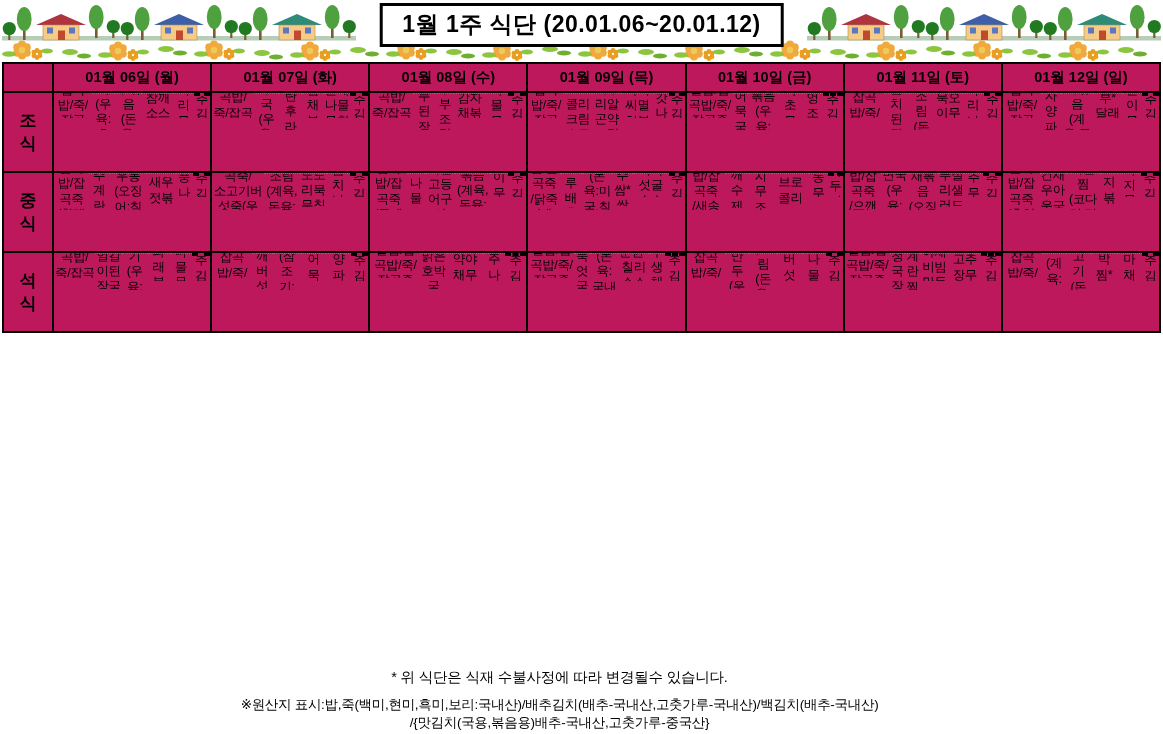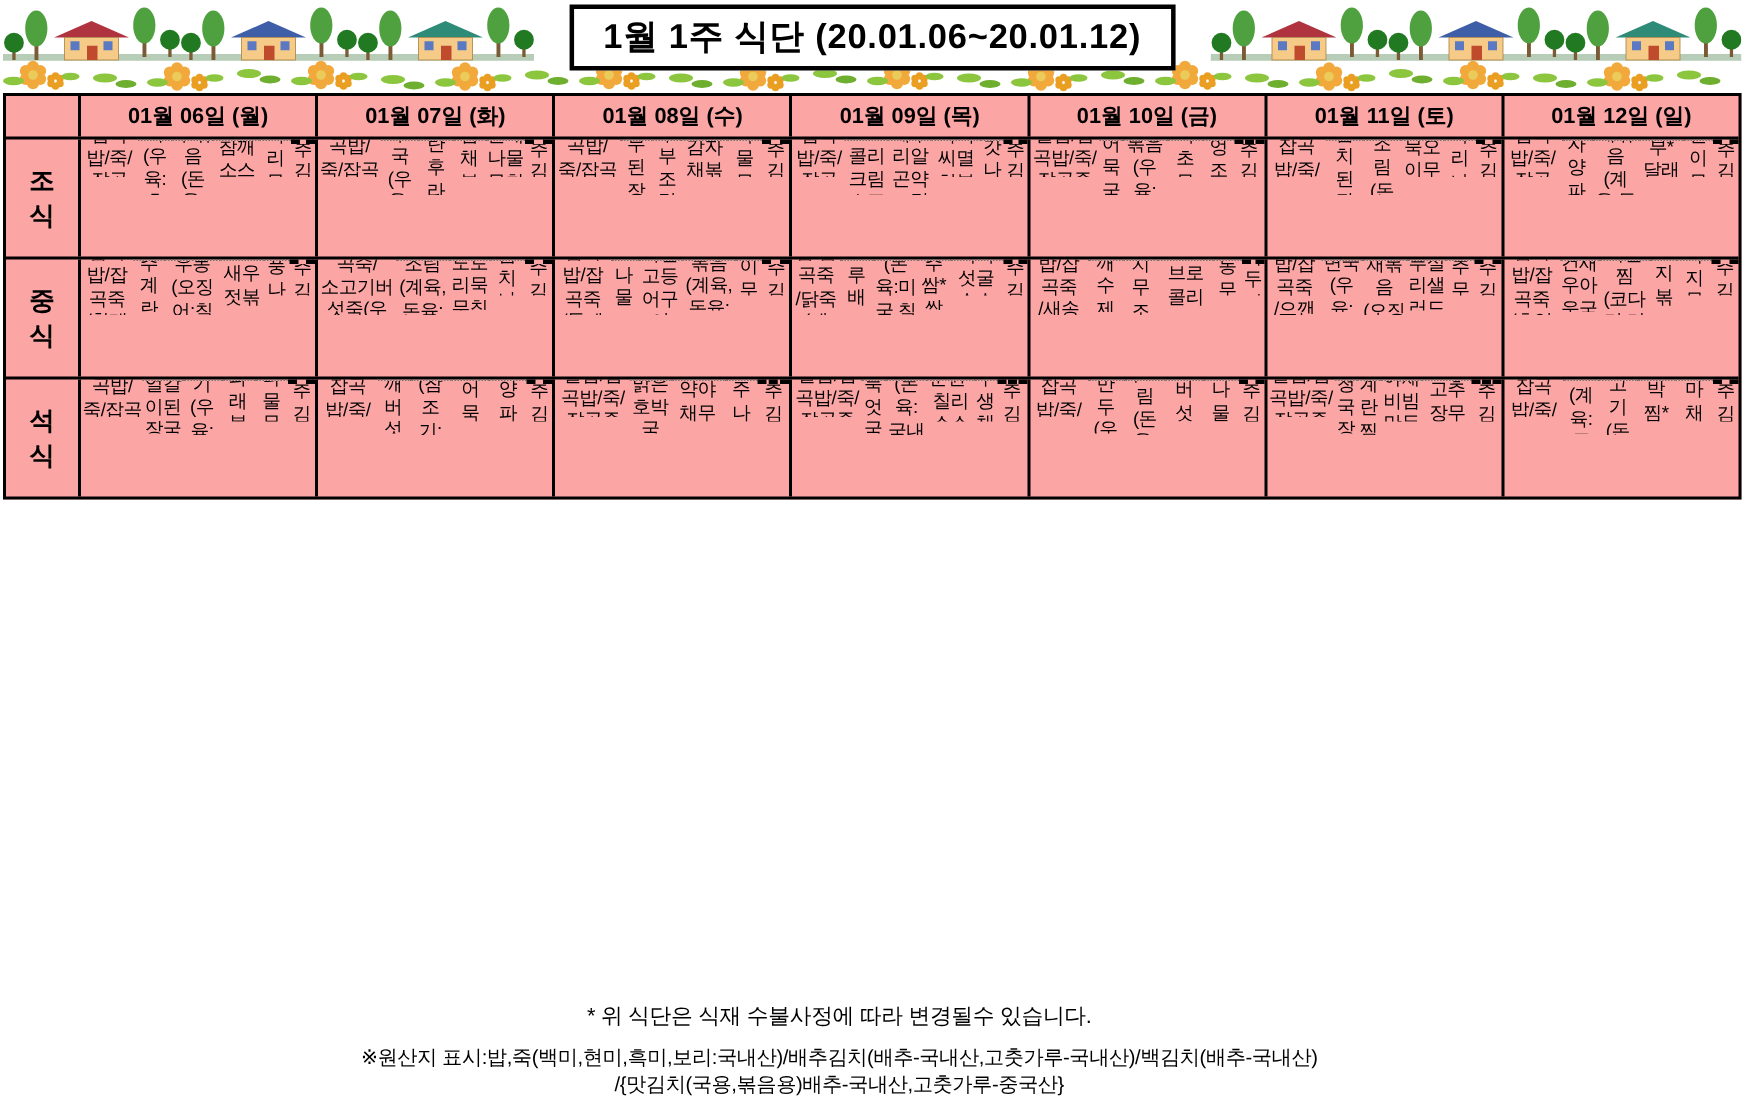--- a/index.html
+++ b/index.html
@@ -11,21 +11,21 @@
   .deco { position:absolute; top:2px; height:40px; }
   .deco.left { left:2px; }
   .deco.right { right:2px; }
   .flower-band { position:absolute; top:40px; left:0; width:1163px; height:21px; }
   .title-box { position:absolute; top:3px; left:50%; transform:translateX(-50%);
     background:#fff; border:3px solid #000; padding:3px 20px 4px;
     font-size:23px; font-weight:bold; letter-spacing:0.5px; white-space:nowrap; z-index:5; }
 
   
   .menu-table { position:absolute; top:62px; left:2px; width:1159px;
-    border:2px solid #000; background:#fca5a5; }
+    border:2px solid #000; background:#be185d; }
   .hdr-row, .meal-row { display:grid; grid-template-columns:48px repeat(7,1fr); }
   .hdr-row { height:27px; }
   .hdr-cell { border-left:2px solid #000; display:flex; align-items:center;
     justify-content:center; font-weight:bold; font-size:14.5px; white-space:nowrap; }
   .corner-cell { border-left:none; }
   .meal-row { border-top:2px solid #000; }
   .meal-label { display:flex; flex-direction:column; justify-content:space-around;
     align-items:center; padding:16px 0; font-size:17px; font-weight:bold; }
   .day-cell { border-left:2px solid #000; display:flex; flex-direction:row; }
   .slot { display:flex; align-items:center; justify-content:center; text-align:center;

